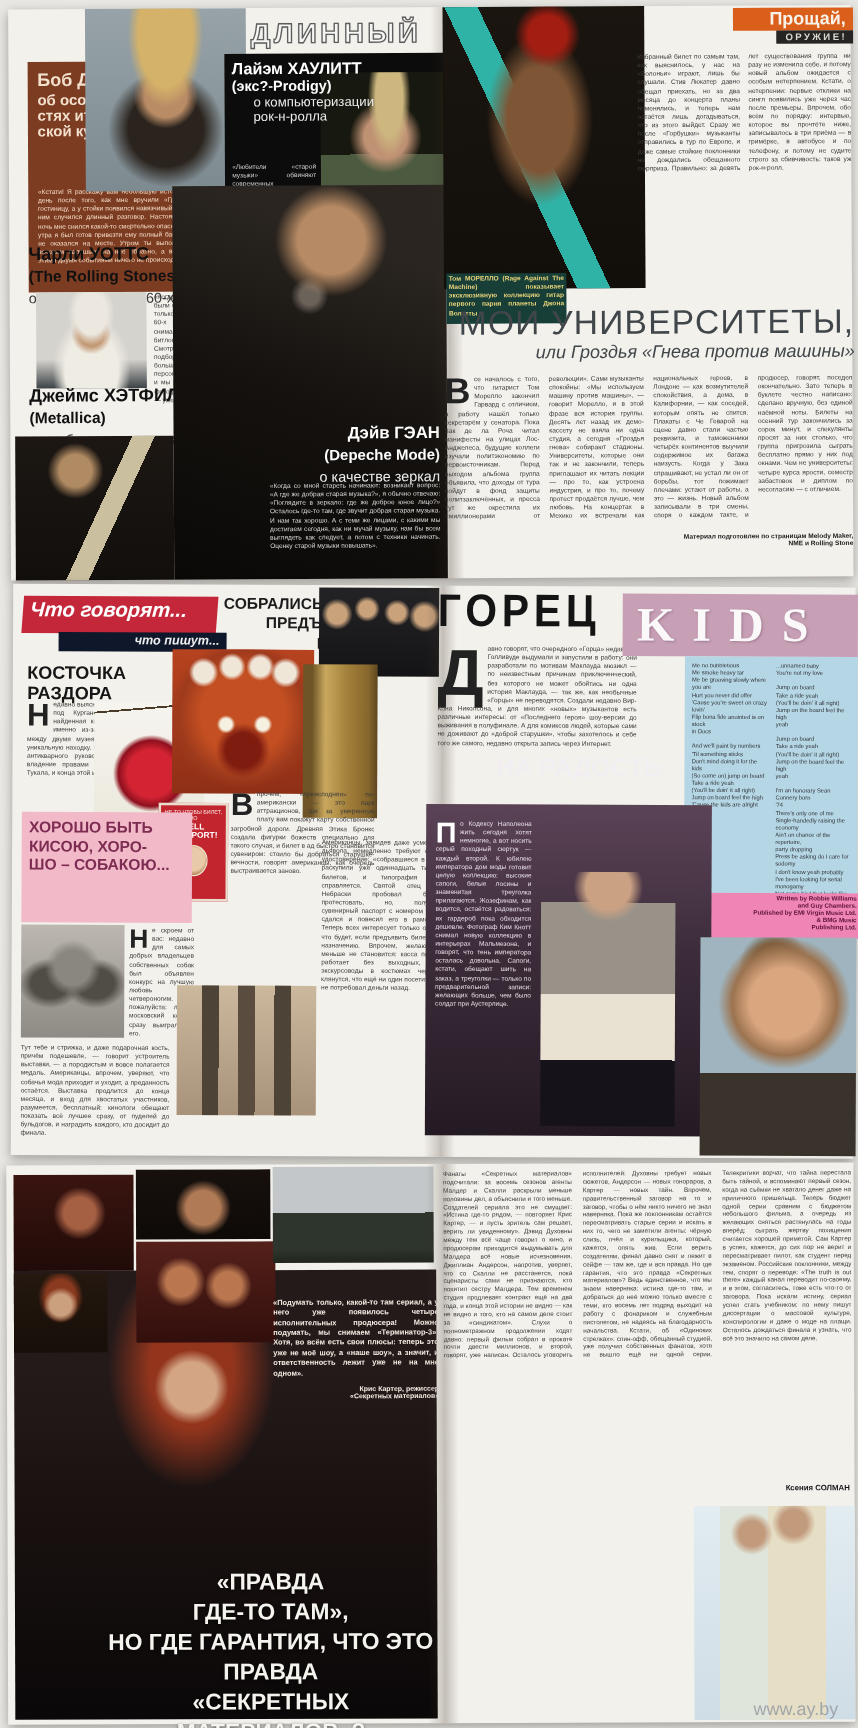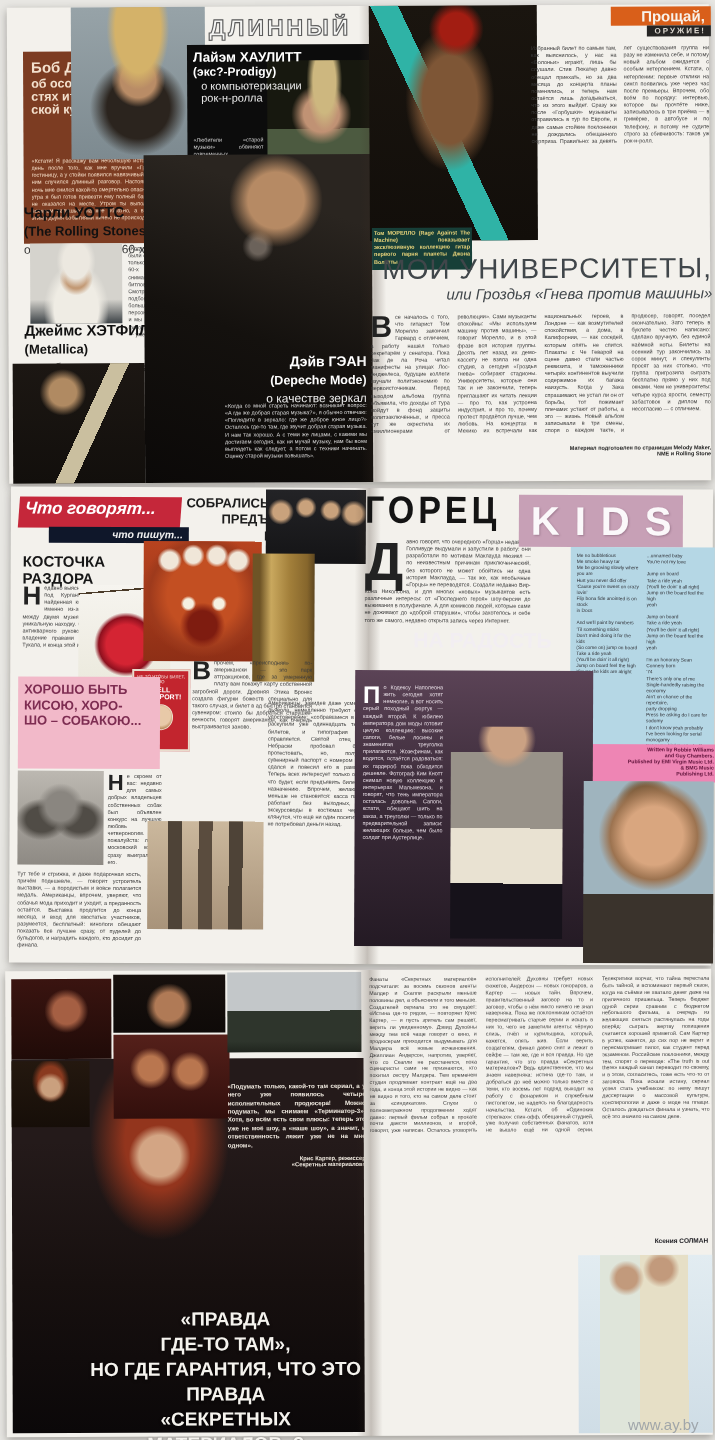--- a/index.html
+++ b/index.html
@@ -41,21 +41,21 @@
        radial-gradient(circle at 50% 66%, #2b241e 0 26%, rgba(0,0,0,0) 40%),
        linear-gradient(180deg,#97a3a8 0%,#7d8a90 100%);"></div>
 
   <div class="abs" style="left:180px;top:38px;width:184px;height:196px;background:#0c0c0c;">
     <div class="ph" style="right:0;top:16px;width:104px;height:180px;background:
          radial-gradient(ellipse at 55% 12%, #cdb77f 0 14%, rgba(0,0,0,0) 22%),
          radial-gradient(circle at 52% 30%, #c09274 0 13%, rgba(0,0,0,0) 22%),
          linear-gradient(180deg,#17180f 0 38%,#4c5a40 38% 78%,#2c3324 100%);"></div>
     <div class="abs qname" style="left:6px;top:6px;width:120px;font-size:13.5px;color:#fff;">Лайэм ХАУЛИТТ</div>
     <div class="abs qname" style="left:6px;top:21px;width:110px;font-size:12px;color:#fff;">(экс?-Prodigy)</div>
-    <div class="abs pre" style="left:14px;top:35px;width:110px;font-size:11px;color:#e9e9e9;line-height:1.1;">о компьютеризации
+    <div class="abs pre" style="left:24px;top:35px;width:110px;font-size:11px;color:#e9e9e9;line-height:1.1;">о компьютеризации
 рок-н-ролла</div>
     <div class="abs micro" style="left:6px;top:92px;width:70px;height:98px;color:#cfcfcf;">«Любители «старой музыки» обвиняют современных исполнителей, что те предпочитают играть рок-н-ролл, не прибегая к услугам профессиональных барабанщиков. Я играл с профессиональными барабанщиками и знаю, что с машиной выходит лучше. Всю нужную информацию я давно уже делаю сам, и она нас деликатнее…»</div>
   </div>
 
   <div class="abs" style="left:16px;top:196px;width:190px;">
     <span class="qname" style="font-size:15px;color:#111;">Чарли УОТТС</span><br>
     <span class="qname" style="font-size:13px;color:#111;">(The Rolling Stones)</span><br>
     <span style="font-size:12px;color:#3a3a3a;">о фотопортретах 60-х годов</span>
   </div>
   <div class="ph" style="left:22px;top:236px;width:92px;height:80px;background:
@@ -183,21 +183,21 @@
        linear-gradient(90deg, rgba(0,0,0,0) 0 18%, #4e4337 18% 30%, rgba(0,0,0,0) 30% 44%, #5a4c3e 44% 56%, rgba(0,0,0,0) 56% 70%, #4e4337 70% 82%, rgba(0,0,0,0) 82%),
        linear-gradient(180deg,#cbb89d 0%,#a8937a 100%);"></div>
 
   <div class="gutter" style="left:344px;"></div>
 
   <div class="abs" style="left:354px;top:0;font-size:34px;font-weight:800;color:#141414;letter-spacing:4px;transform:scaleY(1.12);transform-origin:top left;">ГОРЕЦ</div>
   <div class="abs micro" style="left:354px;top:50px;width:166px;height:128px;">
     <span class="dropcap" style="font-size:54px;">Д</span><span>авно говорят, что очередного «Горца» недавно в Голливуде выдумали и запустили в работу: они разработали по мотивам Маклауда мюзикл — по неизвестным причинам приключенческий, без которого не может обойтись ни одна история Маклауда, — так же, как необычные «Горцы» не переводятся. Создали недавно Вир-Кона Николсона, и для многих «новых» музыкантов есть различные интересы: от «Последнего героя» шоу-версии до выживания в полуфинале. А для комиксов людей, которые сами не доживают до «доброй старушки», чтобы захотелось и себе того же самого, недавно открыта запись через Интернет.</span>
   </div>
 
-  <div class="abs" style="left:508px;top:6px;width:164px;height:52px;background:#c7a0b6;">
+  <div class="abs" style="left:508px;top:6px;width:196px;height:52px;background:#c7a0b6;font-family:Liberation Serif, serif;">
     <div class="kids" style="padding-left:12px;line-height:52px;">KIDS</div>
   </div>
   <div class="abs" style="left:560px;top:58px;width:144px;height:236px;background:#b5d7e5;"></div>
   <div class="abs pre" style="left:566px;top:64px;width:64px;height:224px;font-size:4.8px;line-height:1.28;color:#2e2e34;overflow:hidden;">Me no bubbletious
 Me smoke heavy tar
 Me be grooving slowly where you are
 Hurt you never did offer
 'Cause you're sweet on crazy lovin'
 Flip bona fide anointed is on stock
 in Docs

